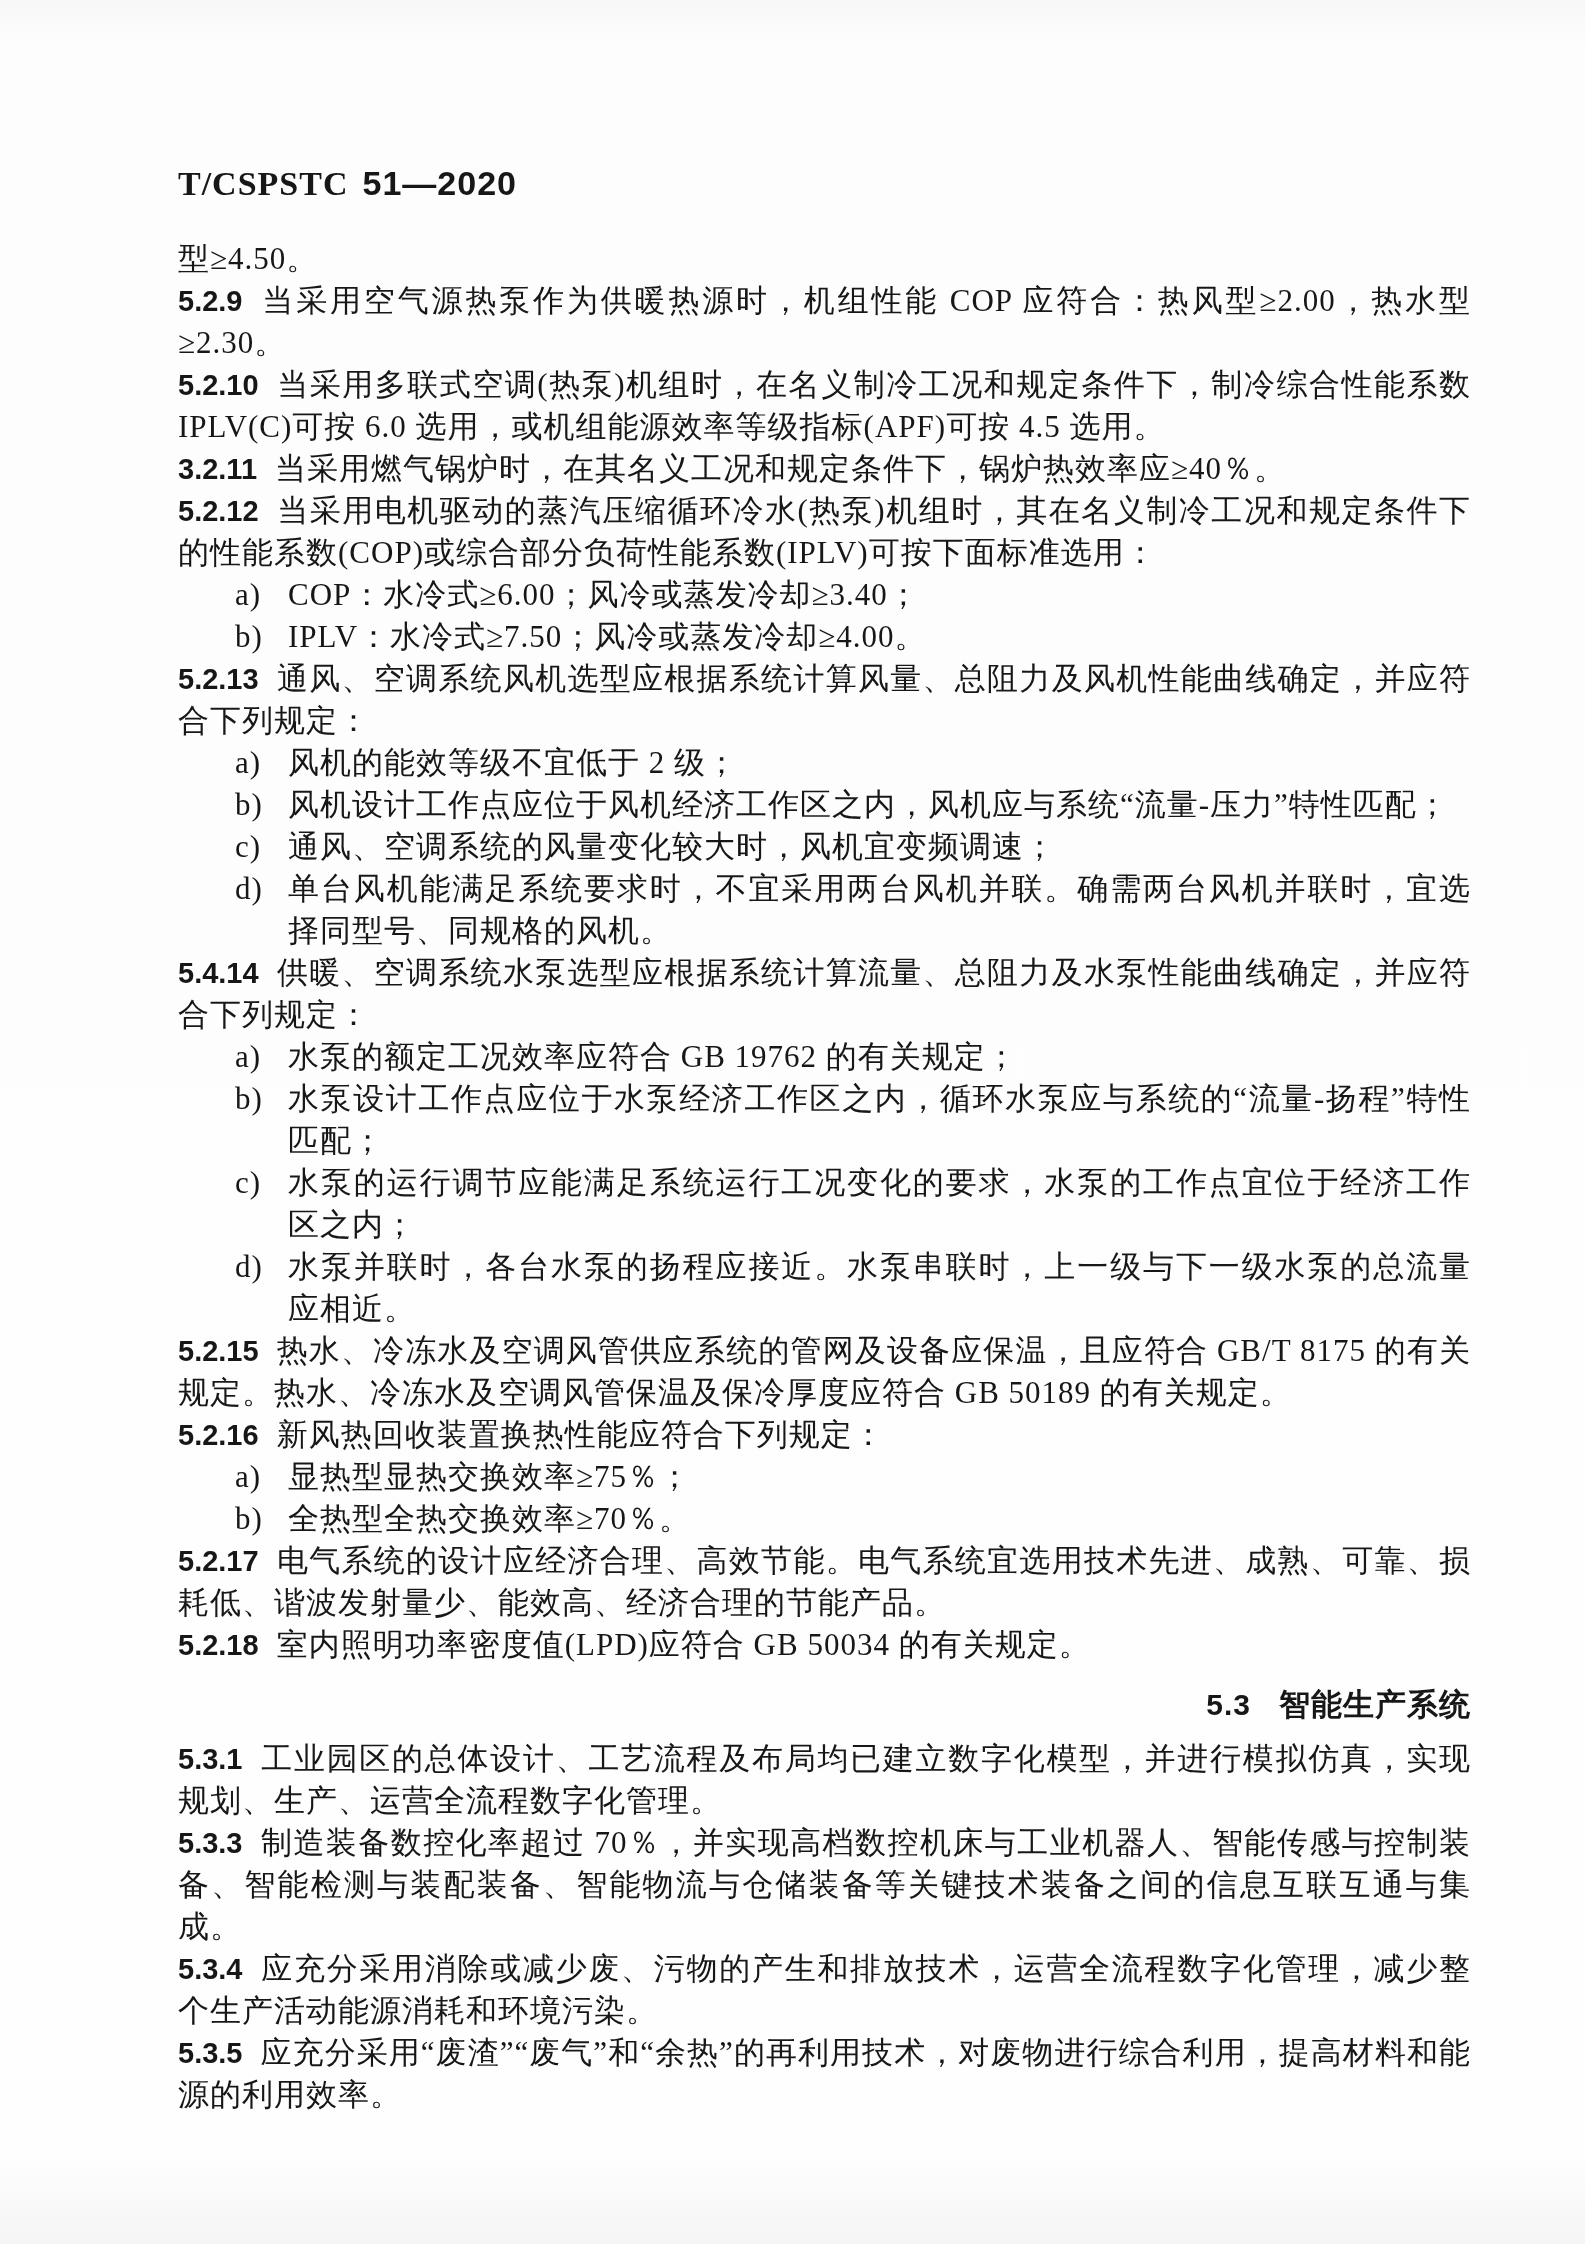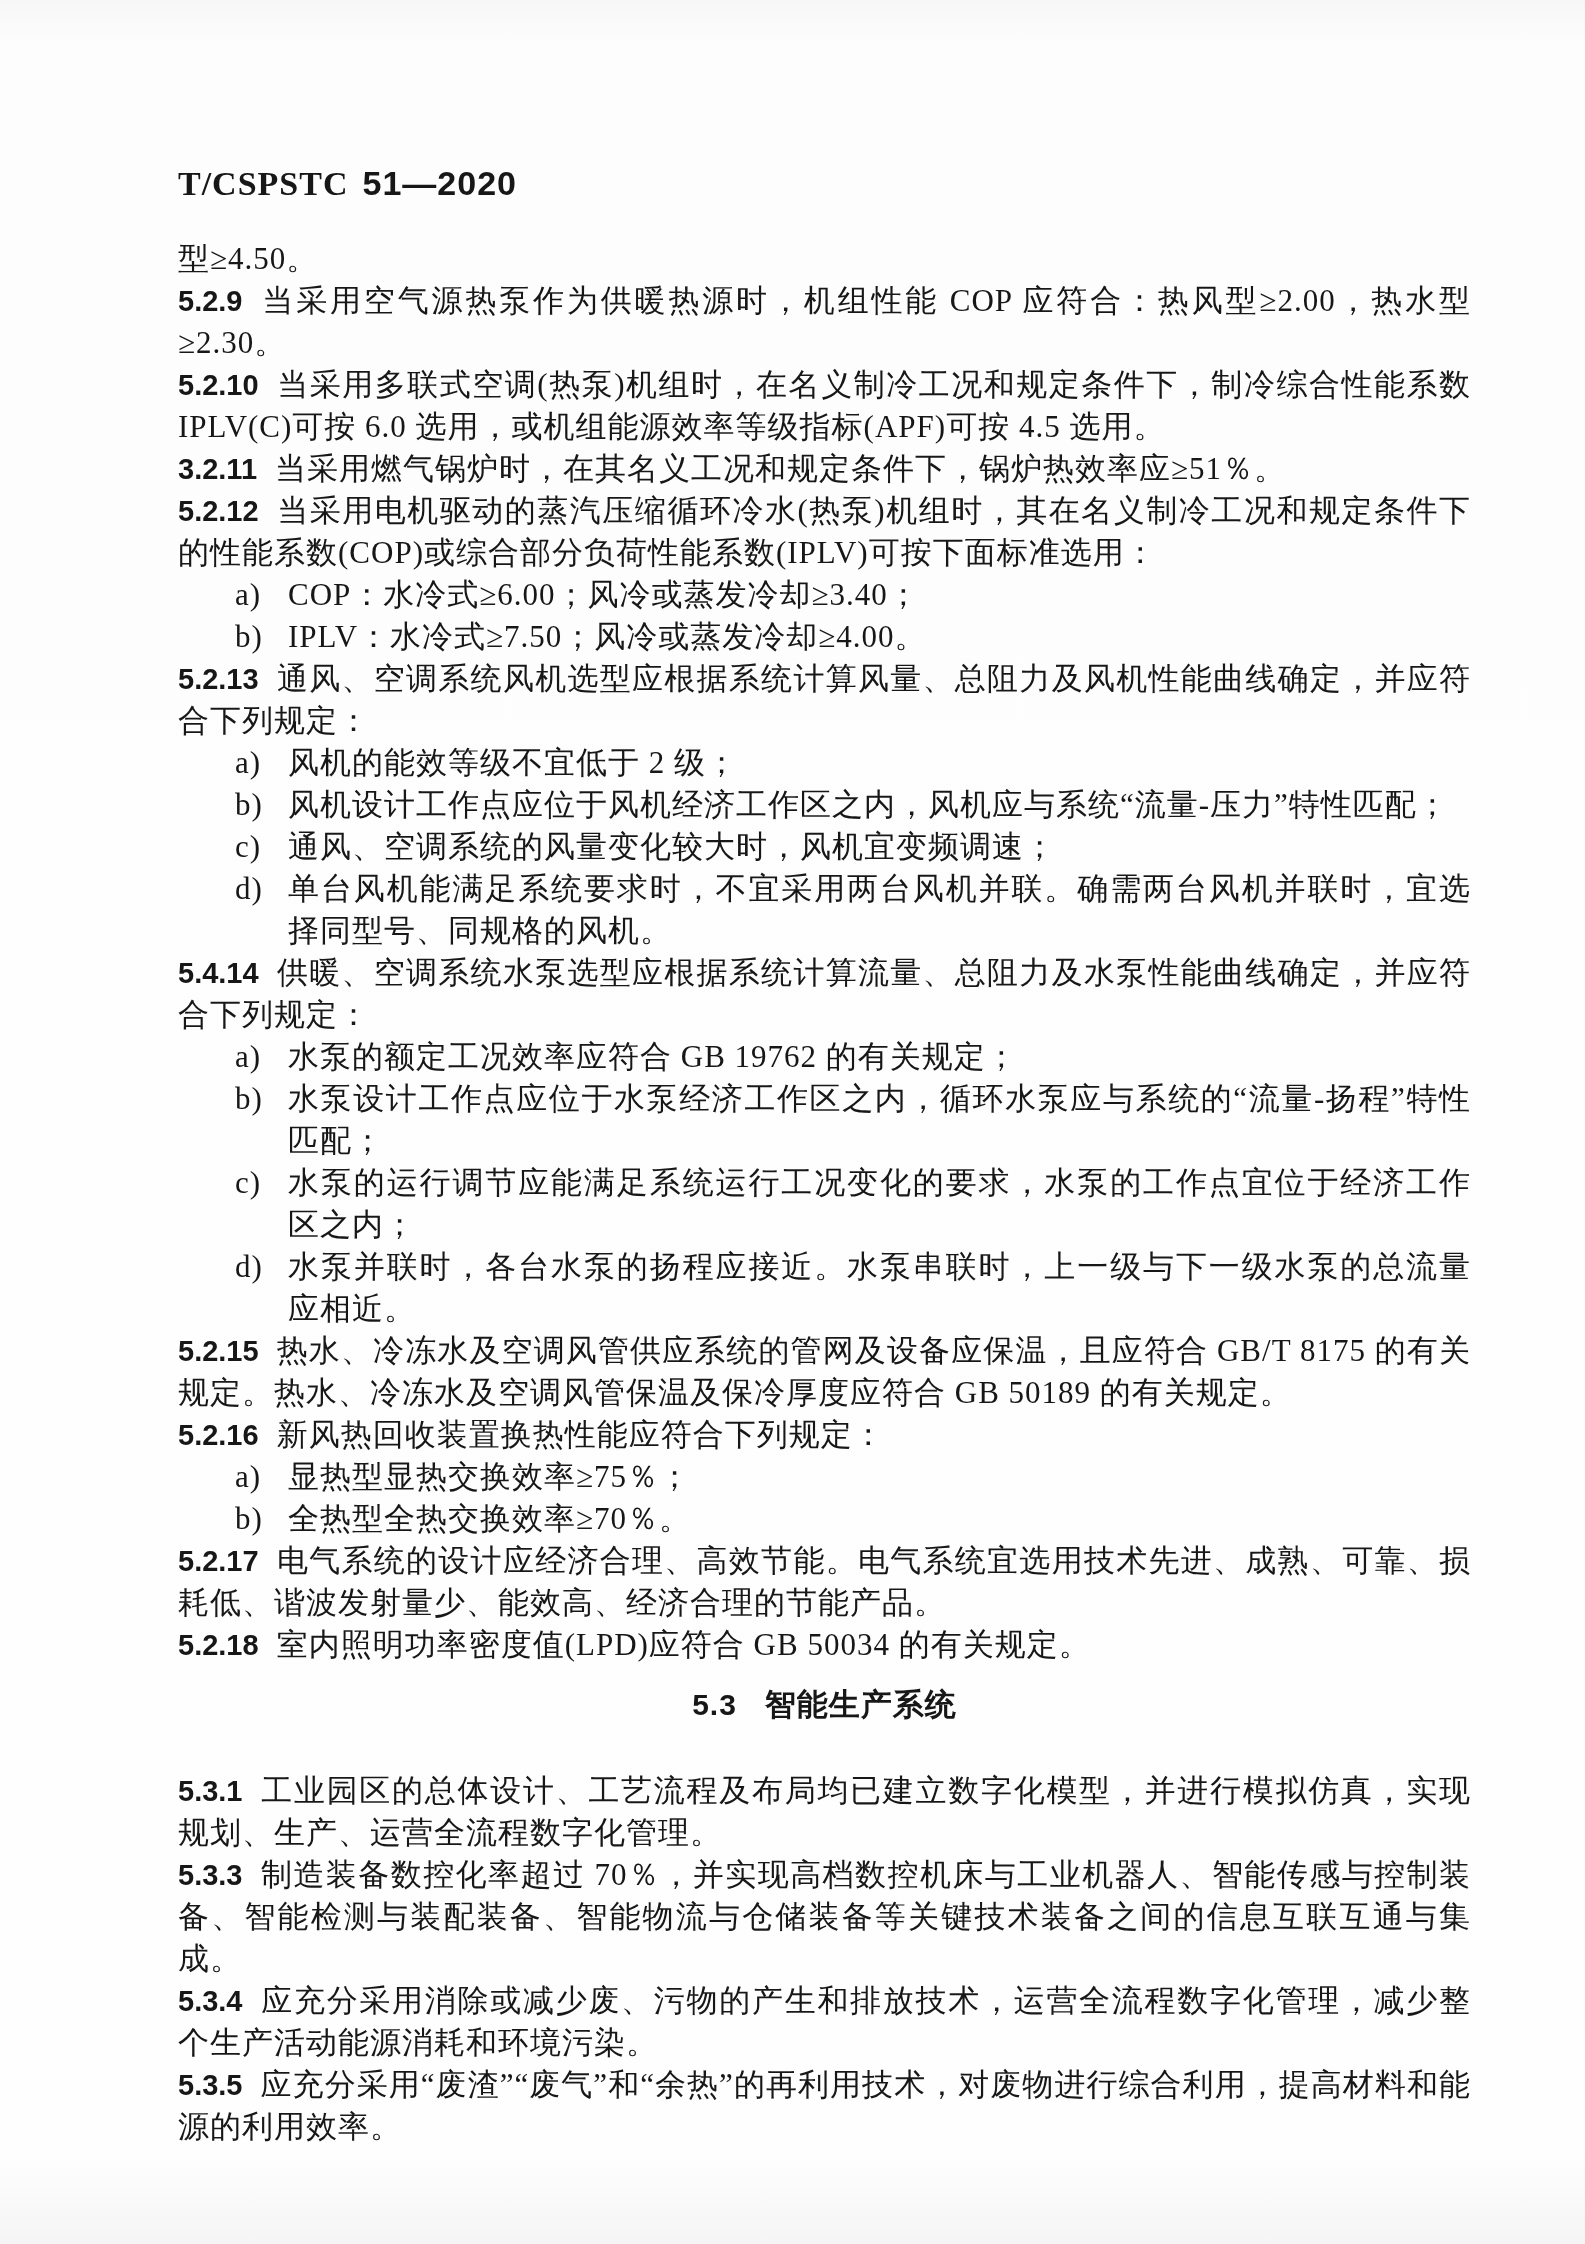--- a/index.html
+++ b/index.html
@@ -59,23 +59,23 @@
   .li-label {
     position: absolute;
     left: 57px;
     top: 0;
   }
   .section-heading {
     font-family: "Liberation Sans", "DejaVu Sans", sans-serif;
     font-weight: 700;
     font-size: 31px;
     line-height: 42px;
-    margin: 18px 0 44px 0;
+    margin: 18px 0 12px 0;
     letter-spacing: 1px;
-    text-align: center;
+    text-align: right;
   }
   .section-heading .h-num {
     margin-right: 28px;
     font-size: 30px;
   }
 </style>
 </head>
 <body>
 
 <div class="page">
@@ -85,21 +85,21 @@
   </div>
 
   <div class="body-text">
 
     <p class="para"><span>型≥4.50。</span></p>
 
     <p class="para"><span class="num">5.2.9</span><span>当采用空气源热泵作为供暖热源时，机组性能 COP 应符合：热风型≥2.00，热水型≥2.30。</span></p>
 
     <p class="para"><span class="num">5.2.10</span><span>当采用多联式空调(热泵)机组时，在名义制冷工况和规定条件下，制冷综合性能系数 IPLV(C)可按 6.0 选用，或机组能源效率等级指标(APF)可按 4.5 选用。</span></p>
 
-    <p class="para"><span class="num">3.2.11</span><span>当采用燃气锅炉时，在其名义工况和规定条件下，锅炉热效率应≥51％。</span></p>
+    <p class="para"><span class="num">3.2.11</span><span>当采用燃气锅炉时，在其名义工况和规定条件下，锅炉热效率应≥40％。</span></p>
 
     <p class="para"><span class="num">5.2.12</span><span>当采用电机驱动的蒸汽压缩循环冷水(热泵)机组时，其在名义制冷工况和规定条件下的性能系数(COP)或综合部分负荷性能系数(IPLV)可按下面标准选用：</span></p>
 
     <p class="list-item"><span class="li-label">a)</span><span>COP：水冷式≥6.00；风冷或蒸发冷却≥3.40；</span></p>
 
     <p class="list-item"><span class="li-label">b)</span><span>IPLV：水冷式≥7.50；风冷或蒸发冷却≥4.00。</span></p>
 
     <p class="para"><span class="num">5.2.13</span><span>通风、空调系统风机选型应根据系统计算风量、总阻力及风机性能曲线确定，并应符合下列规定：</span></p>
 
     <p class="list-item"><span class="li-label">a)</span><span>风机的能效等级不宜低于 2 级；</span></p>

